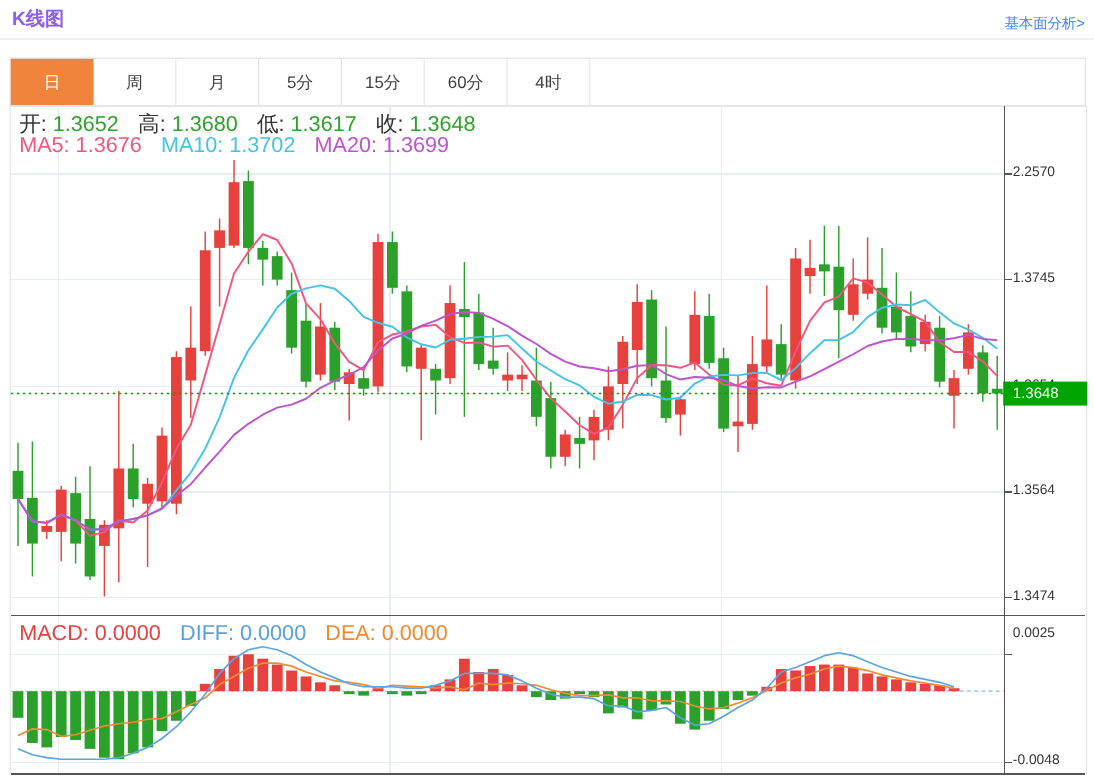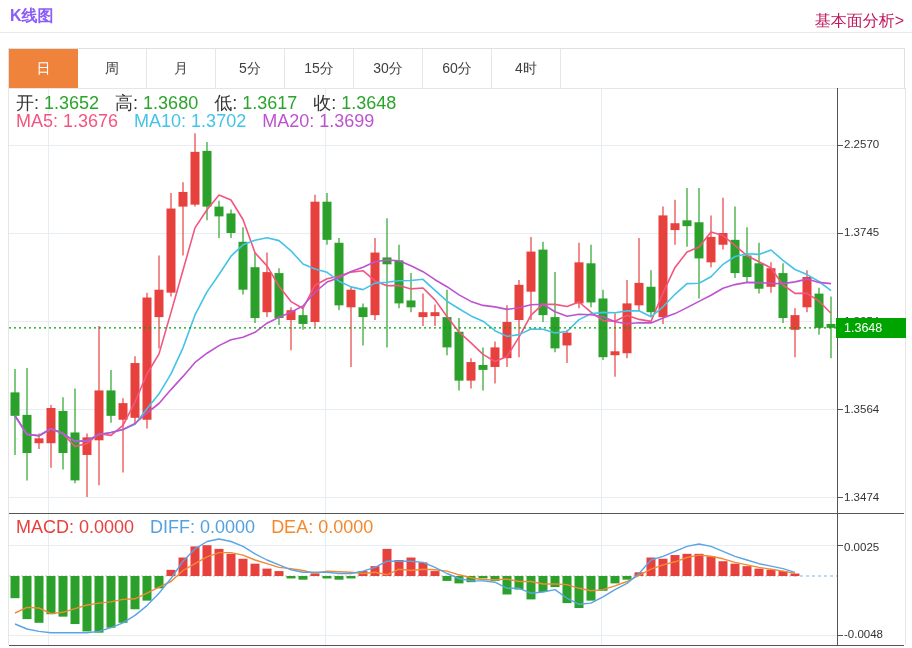--- a/index.html
+++ b/index.html
@@ -1,20 +1,20 @@
 <!DOCTYPE html>
 <html><head>
 <meta charset="utf-8">
 <style>
   html,body{margin:0;padding:0;background:#fff;}
   body{width:912px;height:648px;position:relative;overflow:hidden;
        font-family:"Liberation Sans","DejaVu Sans",sans-serif;-webkit-font-smoothing:antialiased;}
   .abs{position:absolute;}
   #page-title{left:10px;top:6px;font-size:16px;font-weight:700;color:#8b5cf6;}
-  #analysis-link{right:8px;top:11px;font-size:16px;color:#be185d;text-decoration:none;cursor:pointer;}
+  #analysis-link{right:8px;top:11px;font-size:12px;color:#3b82f6;text-decoration:none;cursor:pointer;}
   #header-divider{left:0;top:32px;width:912px;height:0;border-top:1px solid #e8e8e8;}
   #tabbar{left:8px;top:48px;width:895px;height:39px;border:1px solid #e0e0e0;background:#fff;display:flex;}
   .tab{width:69px;height:39px;line-height:39px;text-align:center;font-size:14px;color:#404040;
        border-right:1px solid #e6e6e6;cursor:pointer;box-sizing:border-box;flex:0 0 auto;}
   .tab.active{background:#f0833c;color:#fff;border-right:none;}
   #chart-frame{left:8px;top:88px;width:896px;height:557px;border-left:1px solid #e6e6e6;border-right:1px solid #e6e6e6;}
   #chart-svg{left:0;top:0;}
   .legend-row{left:16px;font-size:18px;white-space:nowrap;}
   #legend-ohlc{top:91px;}
   #legend-ma{top:111px;}
@@ -31,21 +31,20 @@
 <div class="abs" id="page-title">K线图</div>
 <a class="abs" id="analysis-link">基本面分析&gt;</a>
 <div class="abs" id="header-divider"></div>
 
 <div class="abs" id="tabbar">
     <div class="tab active">日</div>
     <div class="tab">周</div>
     <div class="tab">月</div>
     <div class="tab">5分</div>
     <div class="tab">15分</div>
-    <div class="tab">30分</div>
     <div class="tab">60分</div>
     <div class="tab">4时</div>
   </div>
 
 <div class="abs" id="chart-frame">
   <svg class="abs" id="chart-svg" width="912" height="648" viewBox="0 0 912 648" style="left:-8px;top:-88px;">
       <g>
         <line x1="47.5" y1="88" x2="47.5" y2="645" stroke="#e7edf3" stroke-width="1" shape-rendering="crispEdges"></line>
         <line x1="324" y1="88" x2="324" y2="645" stroke="#e7edf3" stroke-width="1" shape-rendering="crispEdges"></line>
         <line x1="600.5" y1="88" x2="600.5" y2="645" stroke="#e7edf3" stroke-width="1" shape-rendering="crispEdges"></line>
@@ -292,17 +291,17 @@
 <div class="abs legend-row" id="legend-ohlc"><span class="lgi"><span class="lbl" style="color: rgb(51, 51, 51);">开: </span><span style="color: rgb(42, 164, 42);">1.3652</span></span><span class="lgi"><span class="lbl" style="color: rgb(51, 51, 51);">高: </span><span style="color: rgb(42, 164, 42);">1.3680</span></span><span class="lgi"><span class="lbl" style="color: rgb(51, 51, 51);">低: </span><span style="color: rgb(42, 164, 42);">1.3617</span></span><span class="lgi"><span class="lbl" style="color: rgb(51, 51, 51);">收: </span><span style="color: rgb(42, 164, 42);">1.3648</span></span></div>
 <div class="abs legend-row" id="legend-ma"><span class="lgi"><span class="lbl" style="color: rgb(244, 85, 126);">MA5: </span><span style="color: rgb(244, 85, 126);">1.3676</span></span><span class="lgi"><span class="lbl" style="color: rgb(68, 195, 230);">MA10: </span><span style="color: rgb(68, 195, 230);">1.3702</span></span><span class="lgi"><span class="lbl" style="color: rgb(189, 83, 207);">MA20: </span><span style="color: rgb(189, 83, 207);">1.3699</span></span></div>
 <div class="abs legend-row" id="legend-macd"><span class="lgi"><span class="lbl" style="color: rgb(231, 65, 62);">MACD: </span><span style="color: rgb(231, 65, 62);">0.0000</span></span><span class="lgi"><span class="lbl" style="color: rgb(85, 161, 224);">DIFF: </span><span style="color: rgb(85, 161, 224);">0.0000</span></span><span class="lgi"><span class="lbl" style="color: rgb(245, 136, 45);">DEA: </span><span style="color: rgb(245, 136, 45);">0.0000</span></span></div>
 
 <div id="axis-layer">
     <div class="abs axis-label" style="top: 138px;">2.2570</div>
     <div class="abs axis-label" style="top: 226px;">1.3745</div>
     <div class="abs axis-label" style="top: 314.978px;">1.3654</div>
     <div class="abs axis-label" style="top: 402.978px;">1.3564</div>
     <div class="abs axis-label" style="top: 490.978px;">1.3474</div>
-    <div class="abs axis-label" style="top: 541px;">0.0025</div>
+    <div class="abs axis-label" style="top: 522px;">0.0025</div>
     <div class="abs axis-label" style="top: 628.136px;">-0.0048</div>
   </div>
 
 <div class="abs" id="price-tag" style="top: 317.844px;">1.3648</div>
 
 </body></html>

